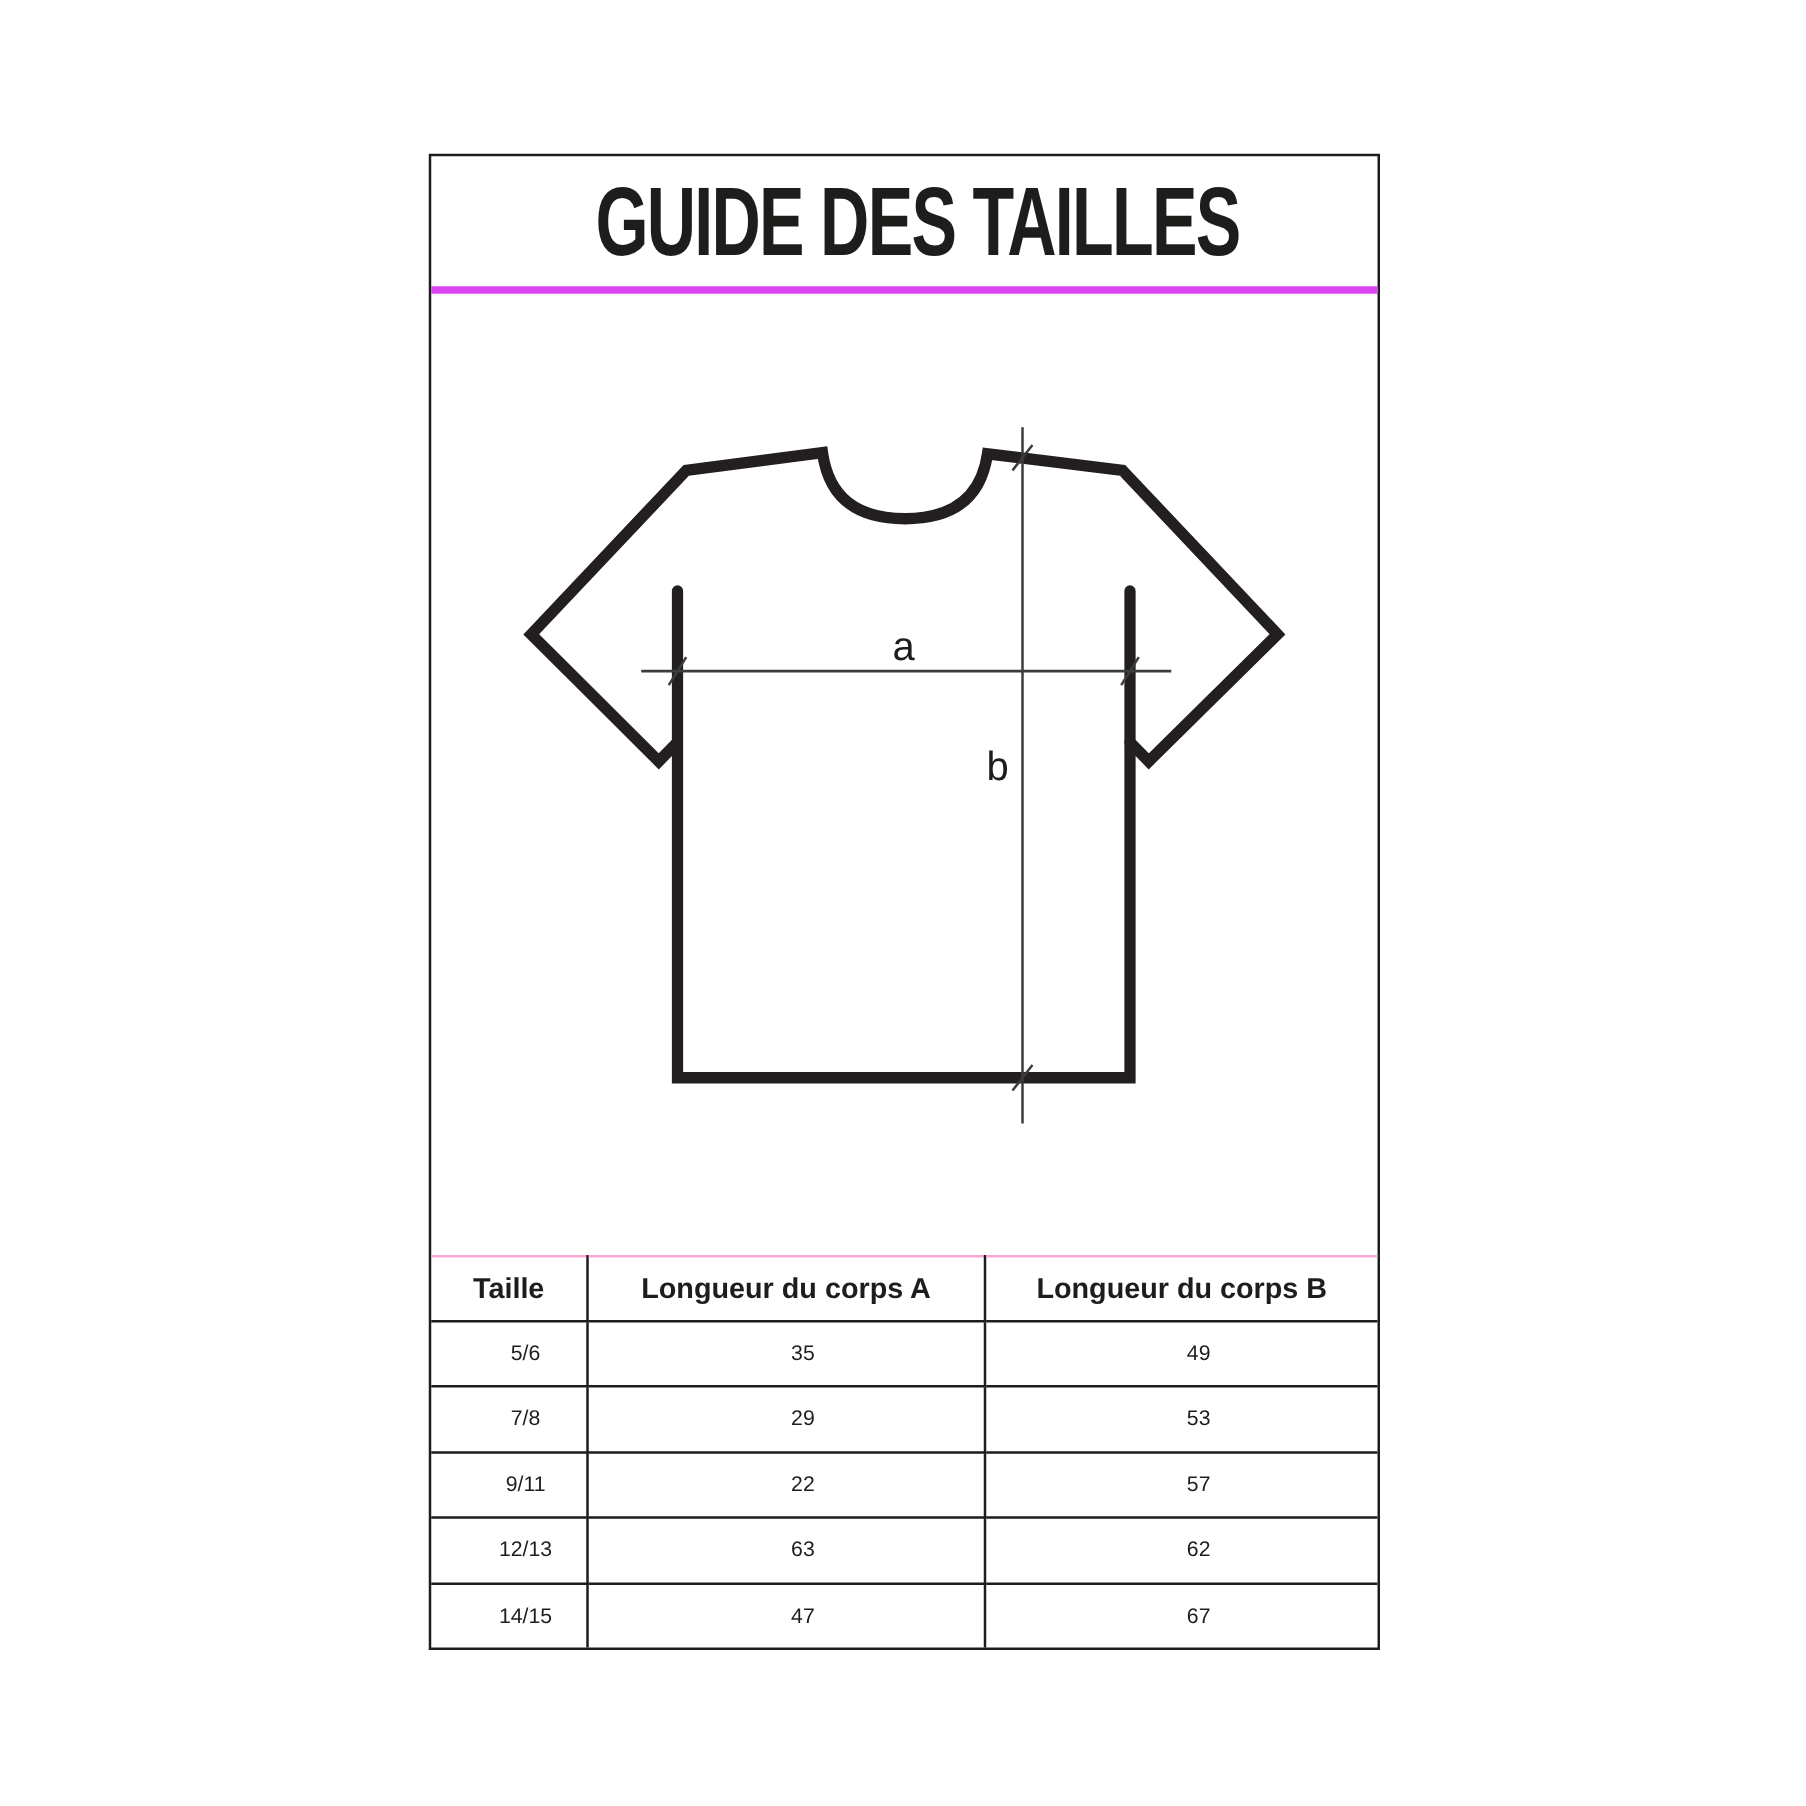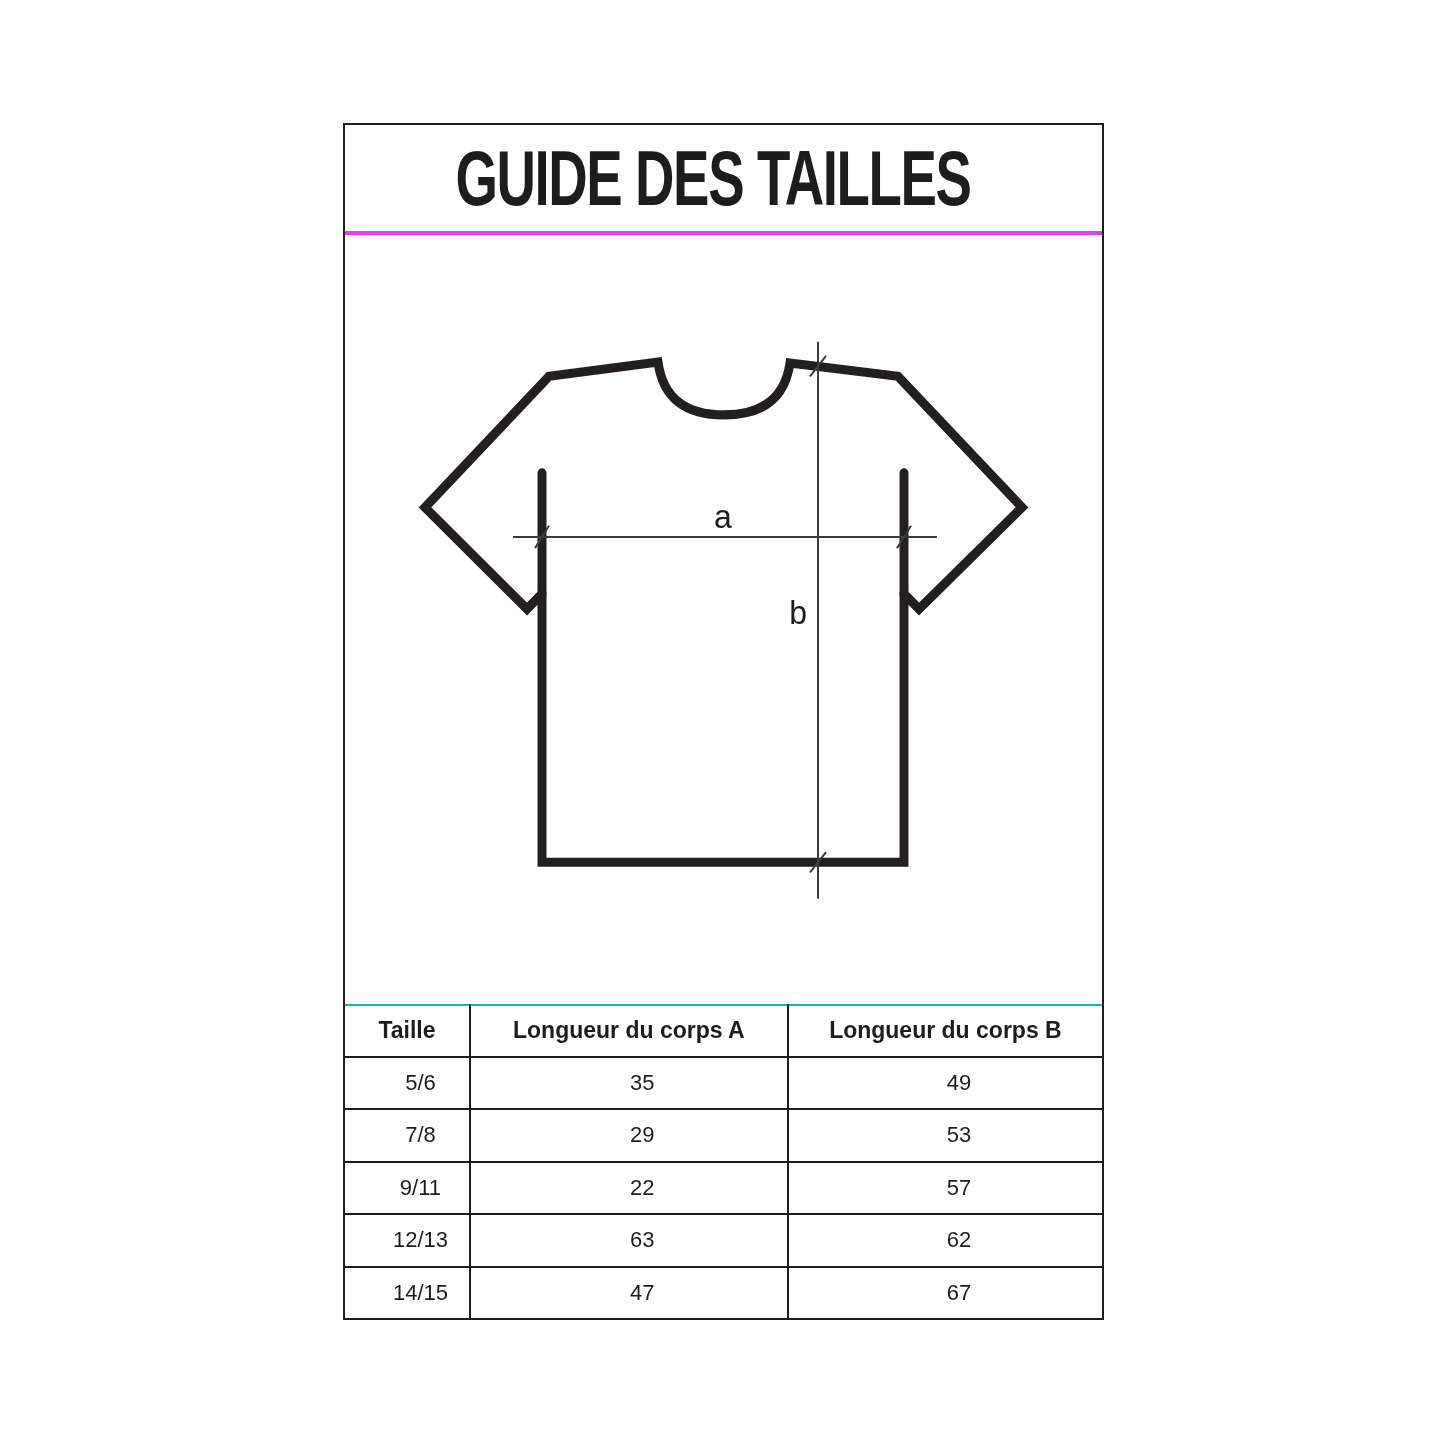--- a/index.html
+++ b/index.html
@@ -15,59 +15,59 @@
     position:absolute;
     left:343px; top:123px;
     width:761px; height:1197px;
     border:2px solid #1d1d1b;
     box-sizing:border-box;
     display:flex; flex-direction:column;
     background:#ffffff;
   }
   .title-band {
     height:110px; flex:0 0 auto;
-    border-bottom:4px solid #d946ef;
+    border-bottom:6px solid #d946ef;
     box-sizing:border-box;
-    display:flex; align-items:center; justify-content:flex-start;
+    display:flex; align-items:center; justify-content:flex-end;
     overflow:hidden;
   }
   .title {
     font-size:78px;
     font-weight:800;
     letter-spacing:-2px;
     white-space:nowrap;
     display:inline-block;
     transform:scaleX(0.70);
     transform-origin:center center;
     color:#1d1d1b;
   }
   .diagram { flex:1 1 auto; position:relative; }
   .diagram svg { position:absolute; left:0; top:0; width:100%; height:100%; }
 
   .size-table {
     flex:0 0 auto;
     width:100%;
     border-collapse:collapse;
     table-layout:fixed;
-    border-top:2px solid #14b8a6;
+    border-top:2px solid #f9a8d4;
   }
   .size-table th, .size-table td {
     border:2px solid #1d1d1b;
     text-align:center;
     vertical-align:middle;
     padding:0;
   }
   
   .size-table th:first-child, .size-table td:first-child { border-left:none; }
   .size-table th:last-child,  .size-table td:last-child  { border-right:none; }
   .size-table thead th { border-top:none; }
   .size-table tbody tr:last-child td { border-bottom:none; }
 
   .size-table thead th { height:50px; font-size:23px; font-weight:bold; }
-  .size-table tbody td { height:50.5px; font-size:22px; font-weight:normal;padding-left:27px; }
+  .size-table tbody td { height:50.5px; font-size:17px; font-weight:normal;padding-left:27px; }
 
   .svg-label {
     font-family:"Liberation Sans", sans-serif;
     font-size:32px;
     fill:#1d1d1b;
   }
 </style>
 </head>
 <body>
 

